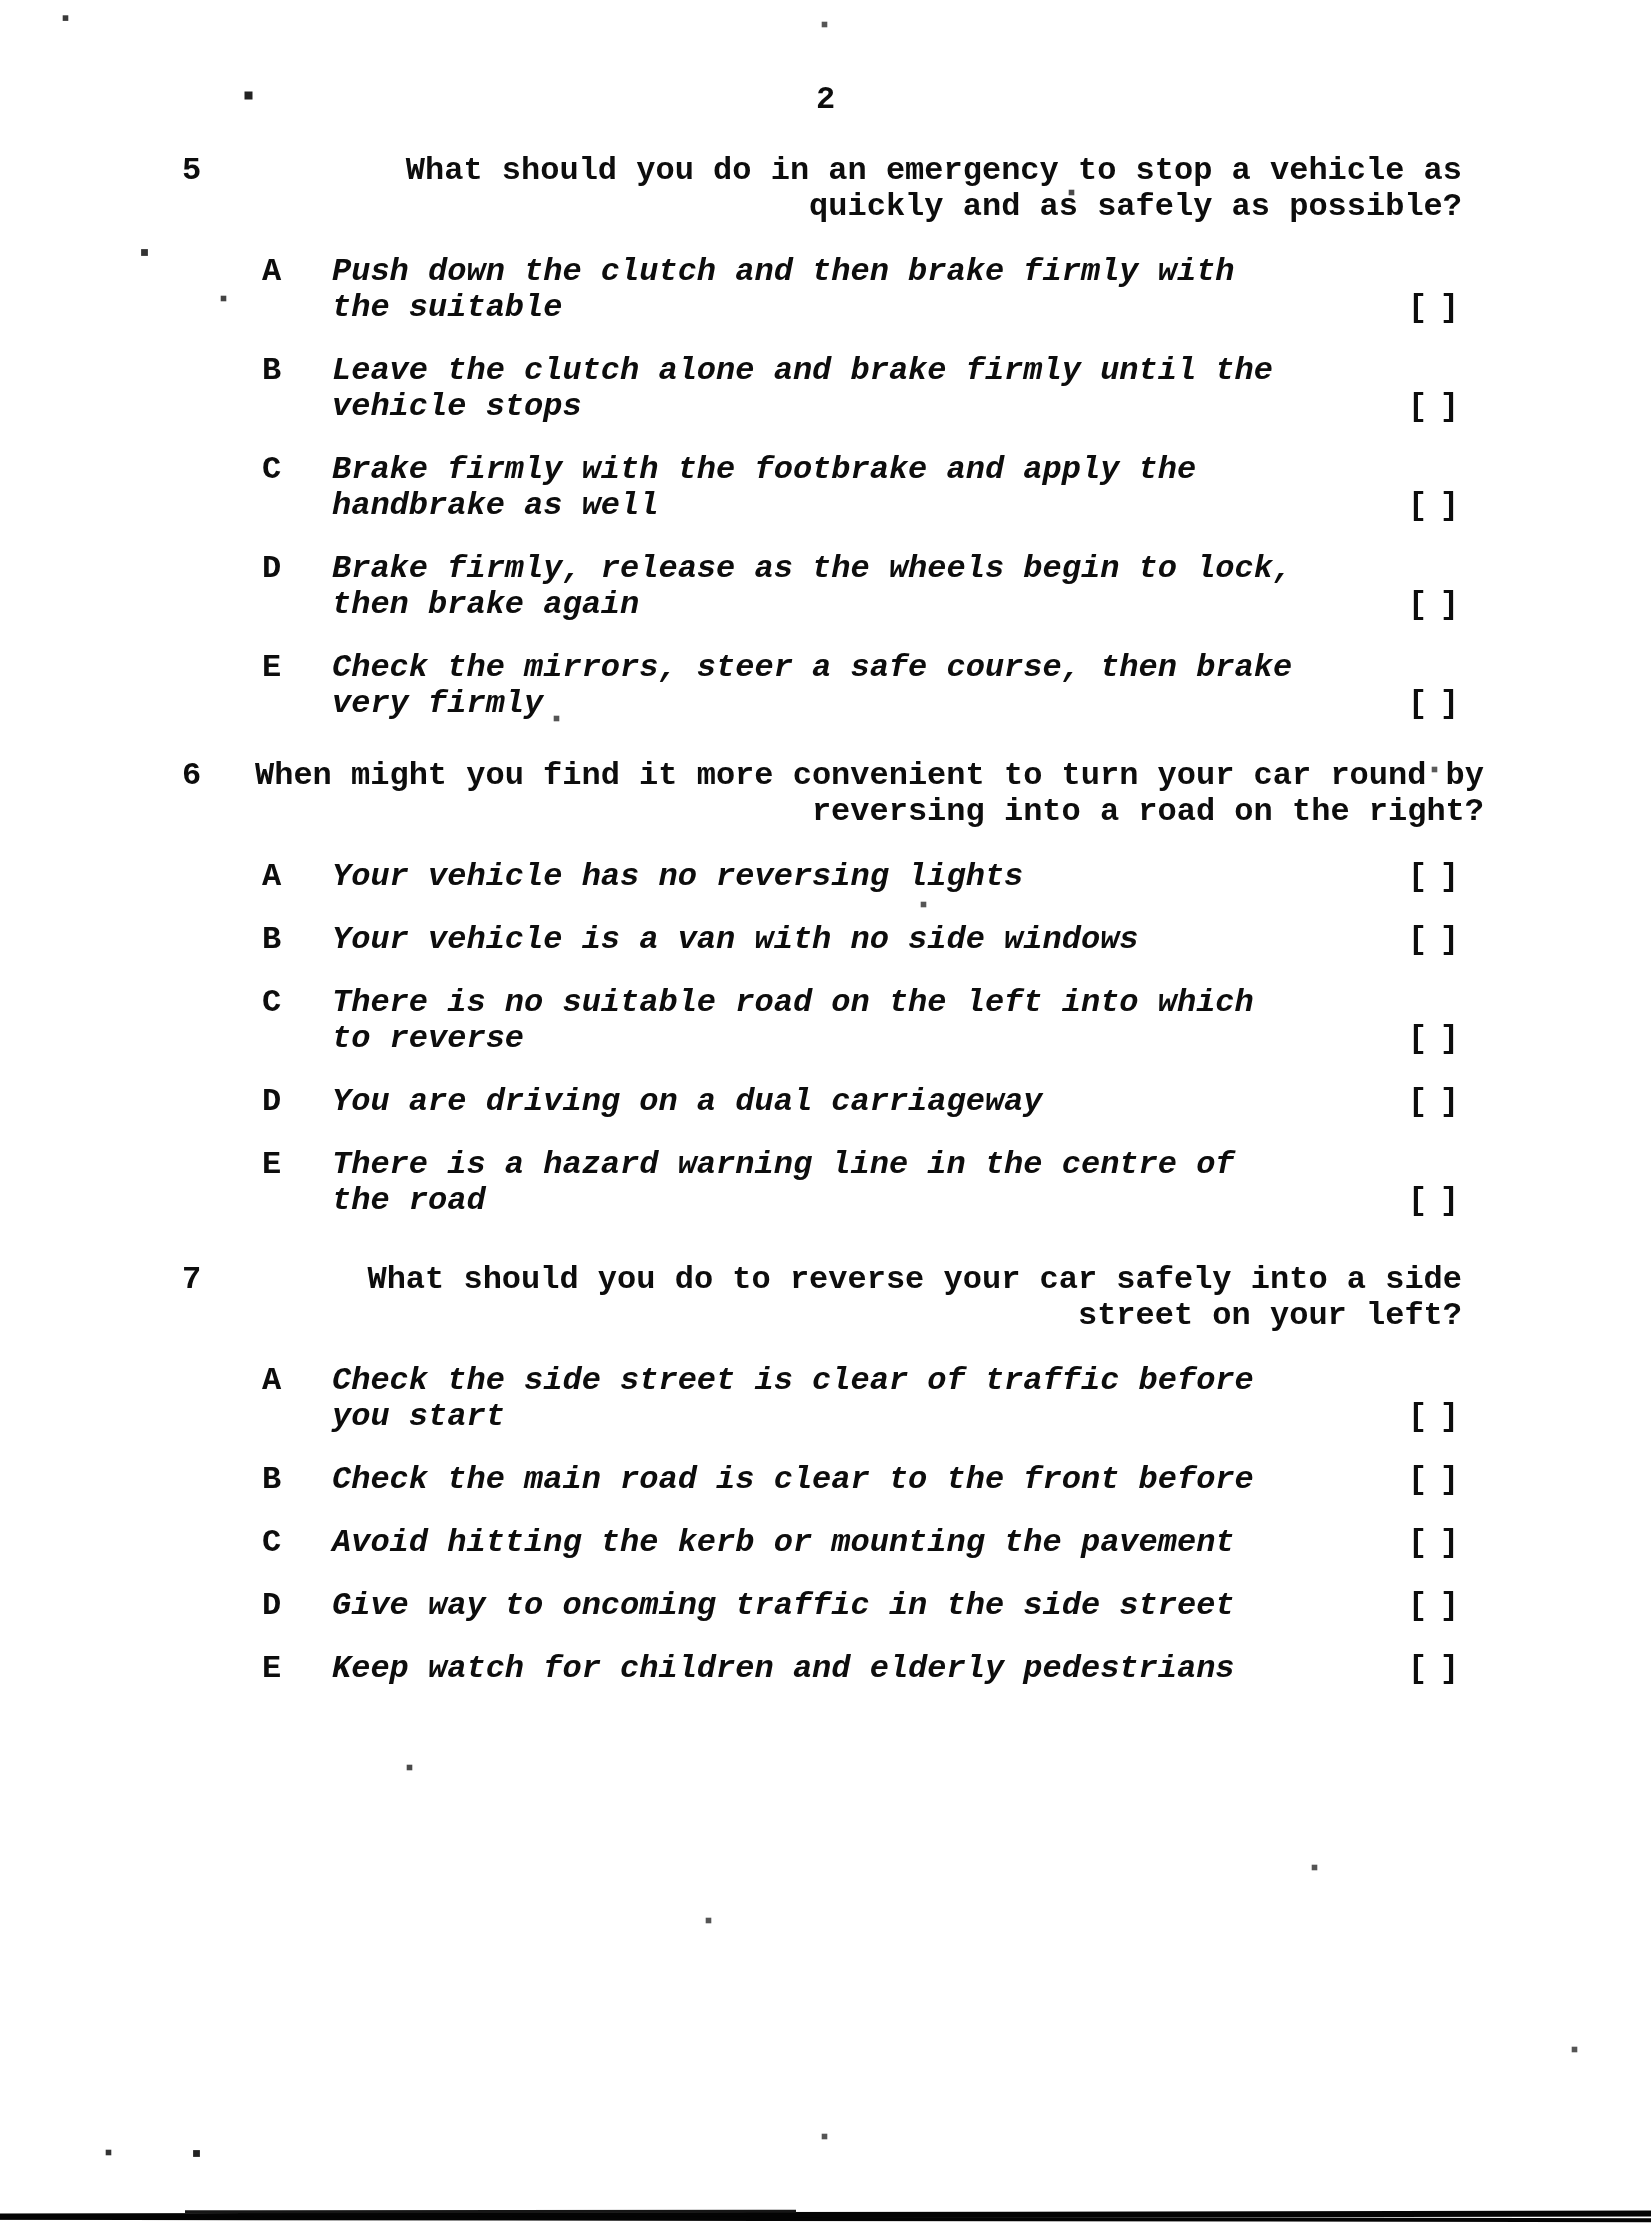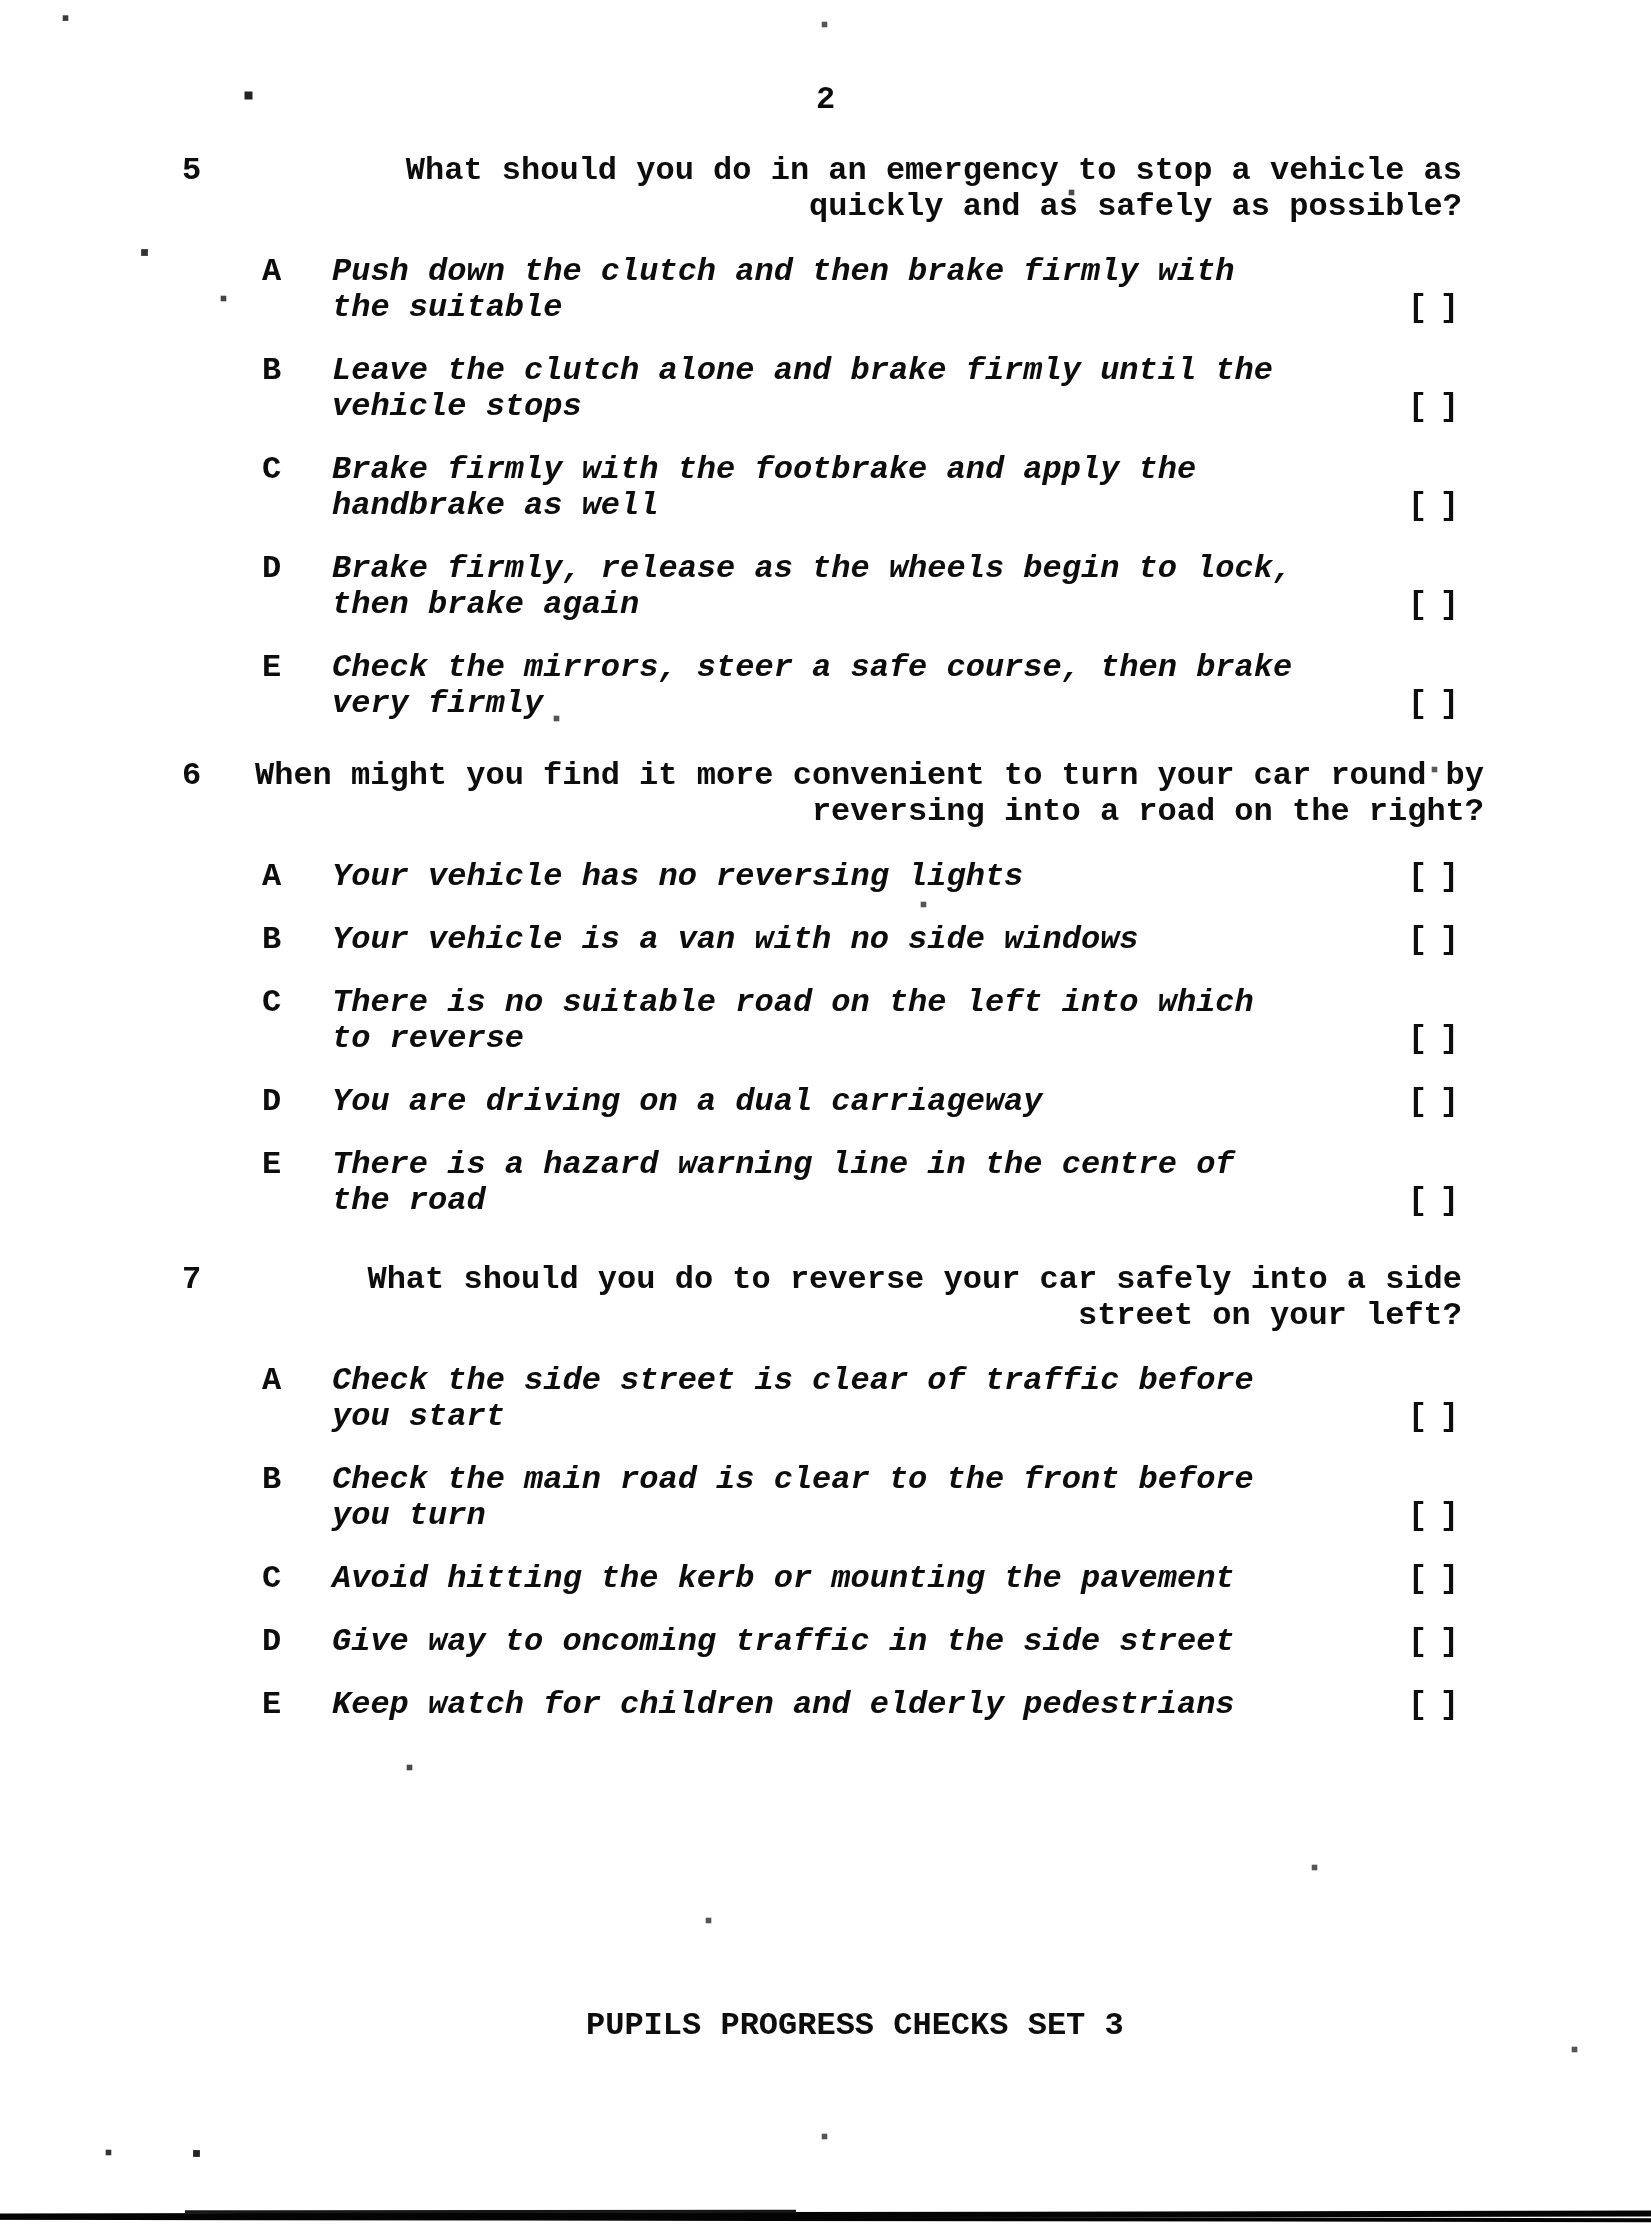--- a/index.html
+++ b/index.html
@@ -227,21 +227,20 @@
       <div class="checkbox">
           <span>[</span>
           <span>]</span>
         </div>
     </div>
 
     <div class="opt">
       <div class="letter">B</div>
       <div class="otext">
         <div>Check the main road is clear to the front before</div>
-        <div>you turn</div>
       </div>
       <div class="checkbox">
           <span>[</span>
           <span>]</span>
         </div>
     </div>
 
     <div class="opt">
       <div class="letter">C</div>
       <div class="otext">
@@ -269,21 +268,20 @@
       <div class="otext">
         <div>Keep watch for children and elderly pedestrians</div>
       </div>
       <div class="checkbox">
           <span>[</span>
           <span>]</span>
         </div>
     </div>
   </section>
 
-  <div class="footer">PUPILS PROGRESS CHECKS SET 3</div>
 
   <div class="specks"></div>
   <div class="bar1"></div>
   <div class="bar2"></div>
   <div class="bar3"></div>
 
 </div>
 
 
 </body></html>

